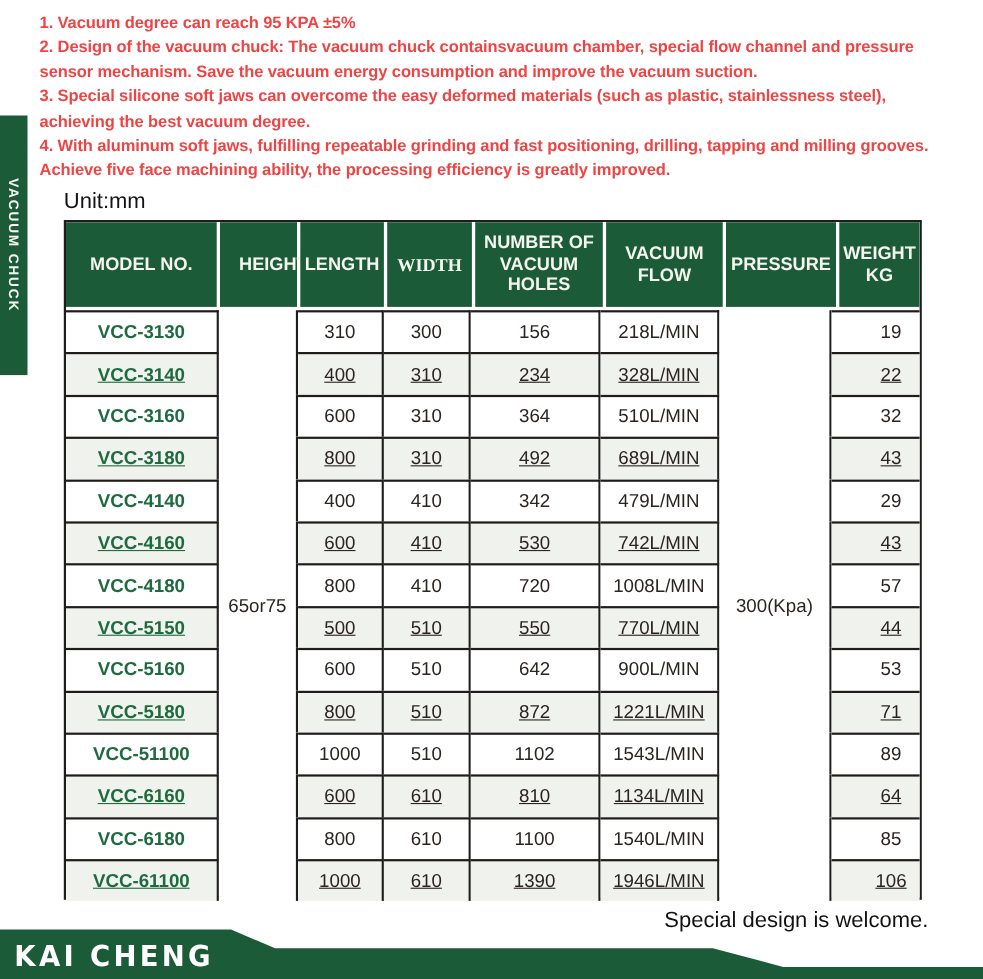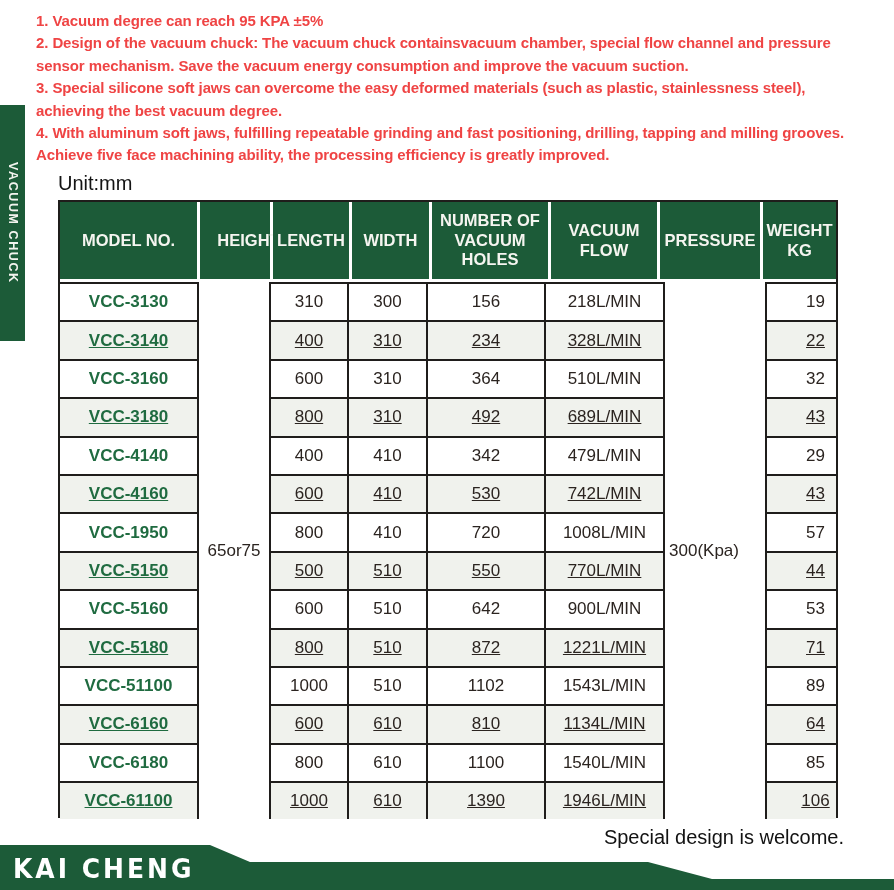--- a/index.html
+++ b/index.html
@@ -30,31 +30,31 @@
     border:2px solid #1f1d1b;background:#ffffff;box-sizing:border-box;
   }
   .thead{
     display:flex;gap:3px;height:77px;background:#ffffff;
   }
   .th{
     background:#1c5b38;color:#f5f5f0;font-weight:bold;font-size:16.5px;line-height:1.18;
     display:flex;align-items:center;justify-content:center;text-align:center;
     box-sizing:border-box;padding:2px;
   }
-  .c0{width:137px;} .c1{width:70px;padding-left:29px;} .c2{width:76px;} .c3{width:77px;}
+  .c0{width:137px;} .c1{width:70px;padding-left:29px;} .c2{width:76px;} .c3{width:77px;font-family:Liberation Serif, serif;}
   .c4{width:116px;} .c5{width:106px;} .c6{width:100px;} .c7{flex:1;}
   .tbody{position:relative;margin-top:3px;}
   .trow{display:flex;height:38.4px;}
   .td{
     box-sizing:border-box;border-top:2px solid #1f1d1b;border-right:2px solid #1f1d1b;
     display:flex;align-items:center;justify-content:center;
     font-size:17px;color:#2b2420;background:#ffffff;
   }
   .td.b0{width:139px;} .td.b1{width:72px;} .td.b2{width:78px;} .td.b3{width:79px;}
-  .td.b4{width:118px;} .td.b5{width:119px;} .td.b6{width:102px;} .td.b7{flex:1;border-right:none;padding-left:28px;}
+  .td.b4{width:118px;} .td.b5{width:108px;} .td.b6{width:102px;} .td.b7{flex:1;border-right:none;padding-left:28px;}
   .td.model{font-weight:bold;color:#1f6b40;}
   .td.mergecol{border-top:none;background:#ffffff;}
   .trow.alt .td:not(.mergecol){background:#f0f2ed;text-decoration:underline;}
   .mergelabel{
     position:absolute;top:0;height:100%;display:flex;align-items:center;justify-content:center;
     font-size:17px;color:#2b2420;pointer-events:none;
   }
   .mergelabel.height{left:139px;width:70px;}
   .mergelabel.pressure{left:594px;width:100px;}
   
@@ -152,21 +152,21 @@
         <div class="td b0 model">VCC-4160</div>
         <div class="td b1 mergecol"></div>
         <div class="td b2">600</div>
         <div class="td b3">410</div>
         <div class="td b4">530</div>
         <div class="td b5">742L/MIN</div>
         <div class="td b6 mergecol"></div>
         <div class="td b7">43</div>
       </div>
       <div class="trow">
-        <div class="td b0 model">VCC-1950</div>
+        <div class="td b0 model">VCC-4180</div>
         <div class="td b1 mergecol"></div>
         <div class="td b2">800</div>
         <div class="td b3">410</div>
         <div class="td b4">720</div>
         <div class="td b5">1008L/MIN</div>
         <div class="td b6 mergecol"></div>
         <div class="td b7">57</div>
       </div>
       <div class="trow alt">
         <div class="td b0 model">VCC-5150</div>

